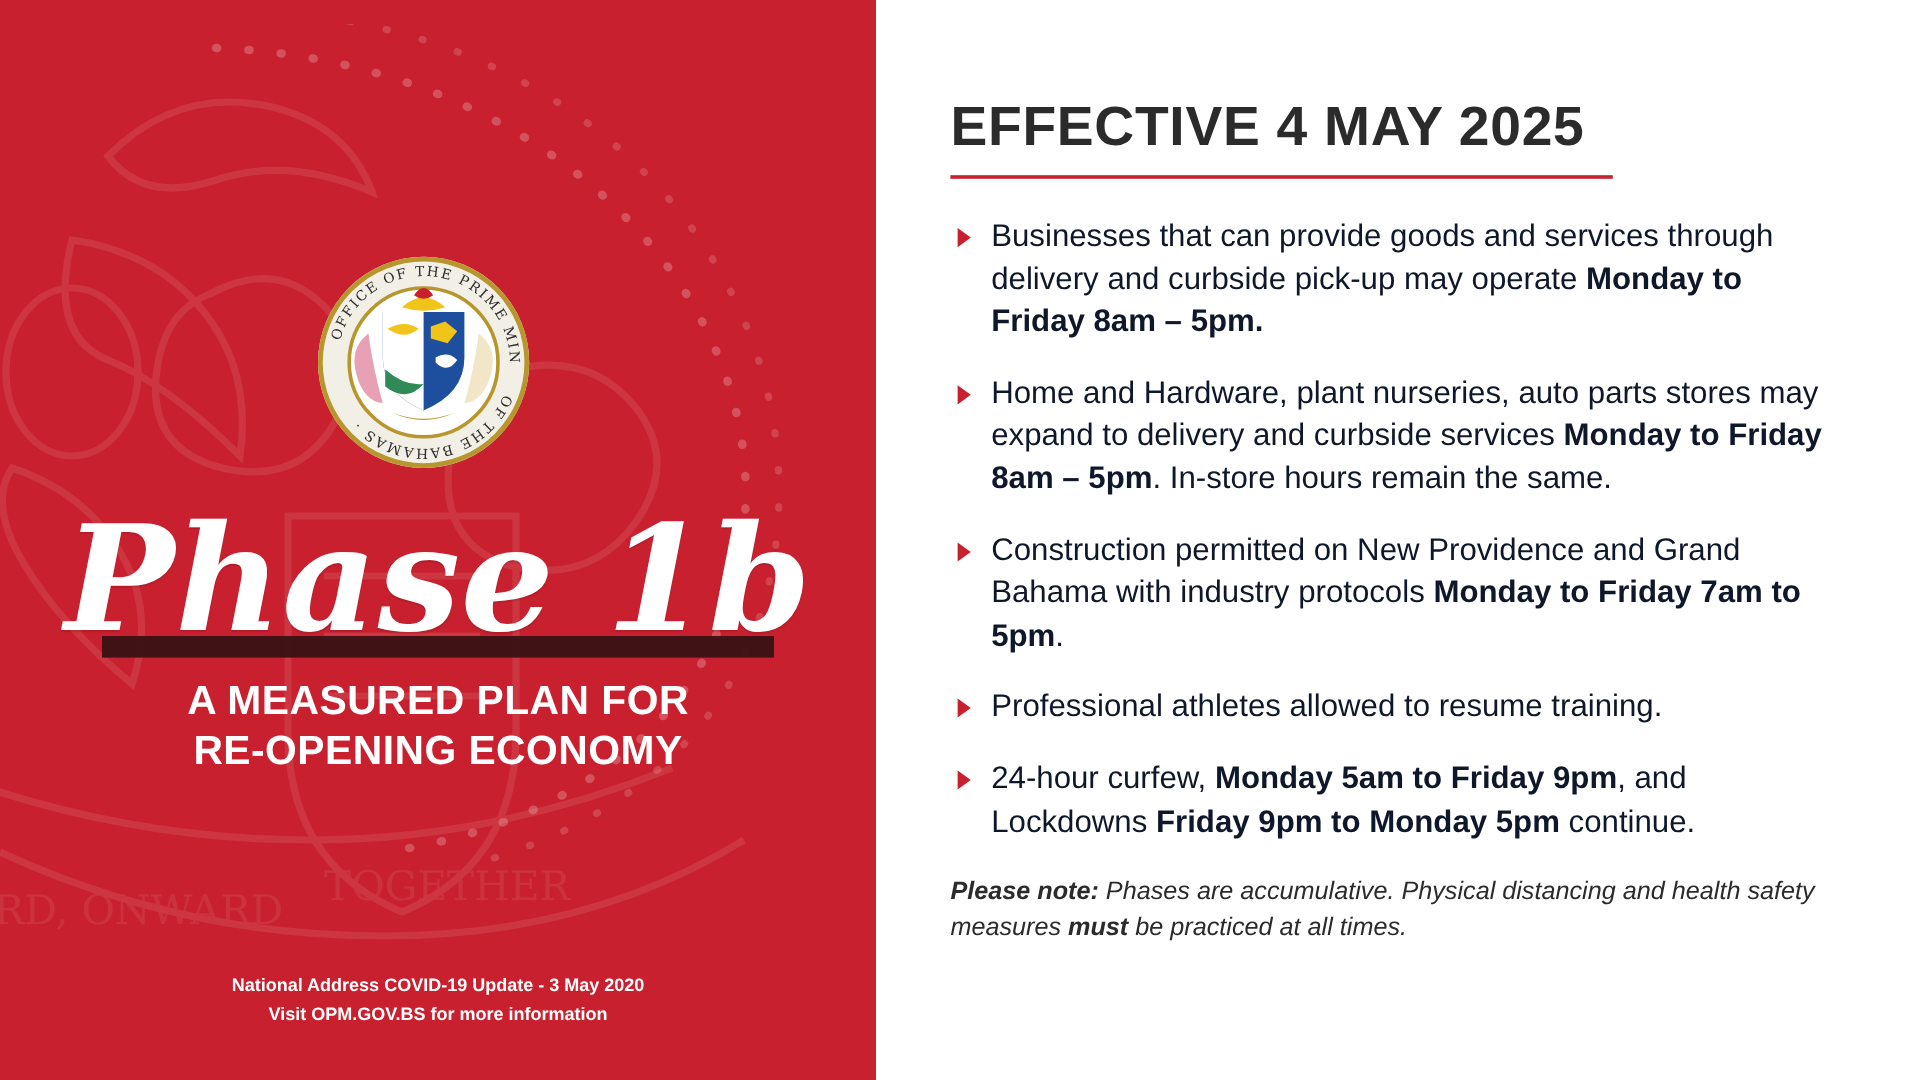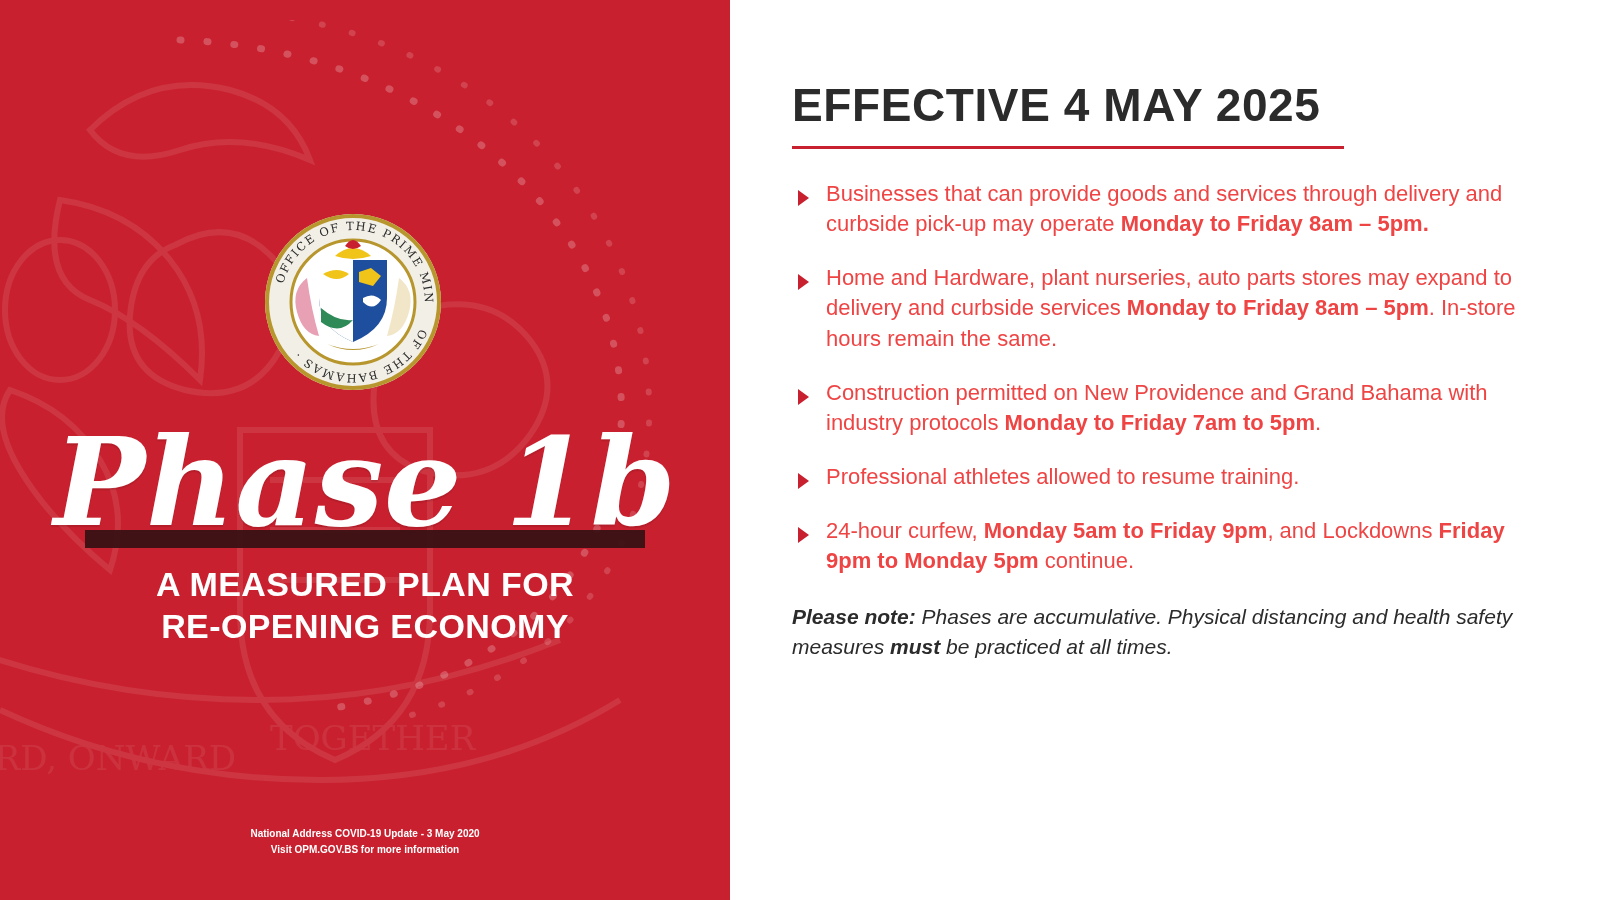--- a/index.html
+++ b/index.html
@@ -96,21 +96,21 @@
     color: #ffffff;
     letter-spacing: 0.4px;
   }
 
   .footer-block {
     position: absolute;
     left: 0; right: 0;
     bottom: 42px;
     text-align: center;
     color: #ffffff;
-    font-size: 10px;
+    font-size: 15px;
     font-weight: 700;
     line-height: 1.6;
     z-index: 4;
   }
   .footer-link { color: #ffffff; text-decoration: none; }
 
   
   .right-panel {
     position: relative;
     flex: 1;
@@ -129,23 +129,23 @@
     width: 552px;
     height: 3px;
     background: #c8202e;
     margin-bottom: 30px;
   }
   ul.bullets { list-style: none; }
   ul.bullets li {
     position: relative;
     padding-left: 34px;
     margin-bottom: 24px;
-    font-size: 22px;
+    font-size: 26px;
     line-height: 1.37;
-    color: #ef4444;
+    color: #0f172a;
     max-width: 790px;
   }
   ul.bullets li .tri {
     position: absolute;
     left: 6px; top: 11px;
     width: 0; height: 0;
     border-top: 8px solid transparent;
     border-bottom: 8px solid transparent;
     border-left: 11px solid #c8202e;
   }

